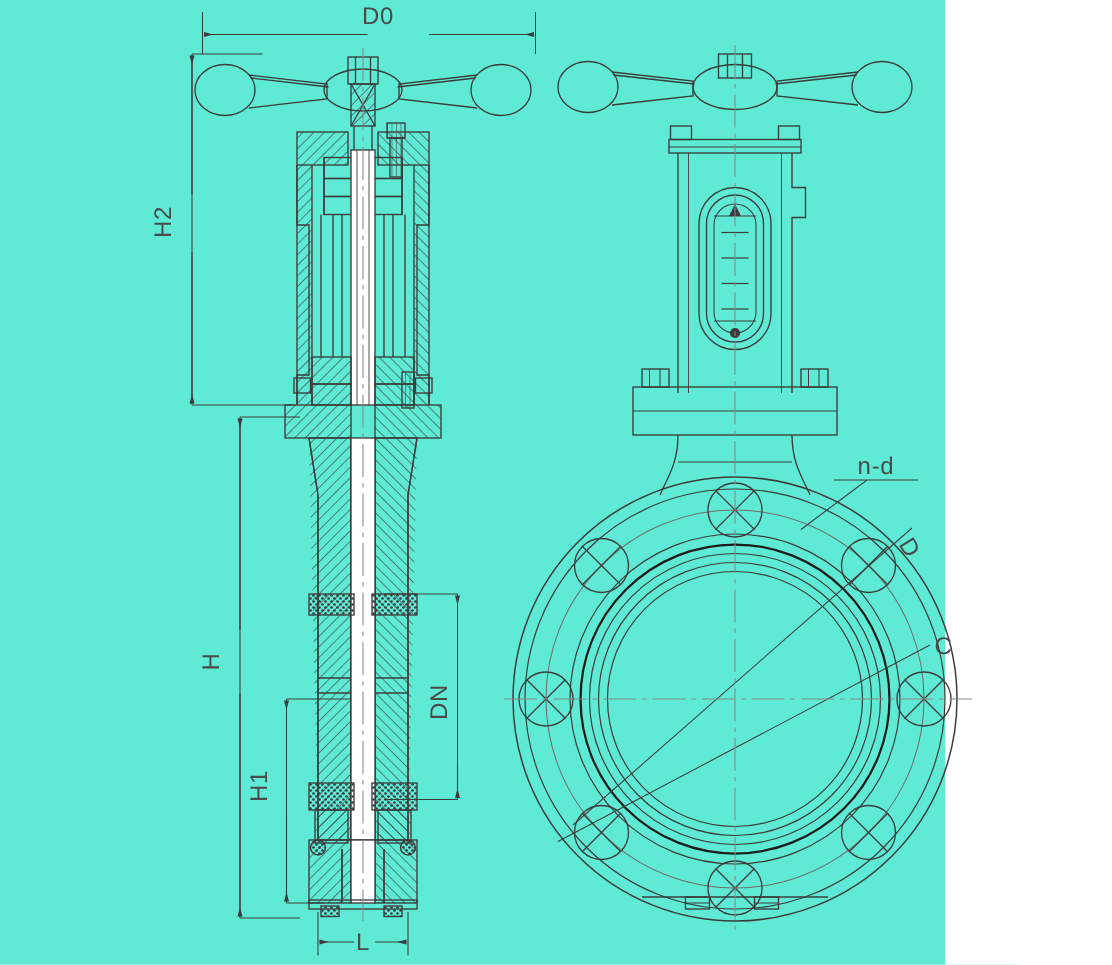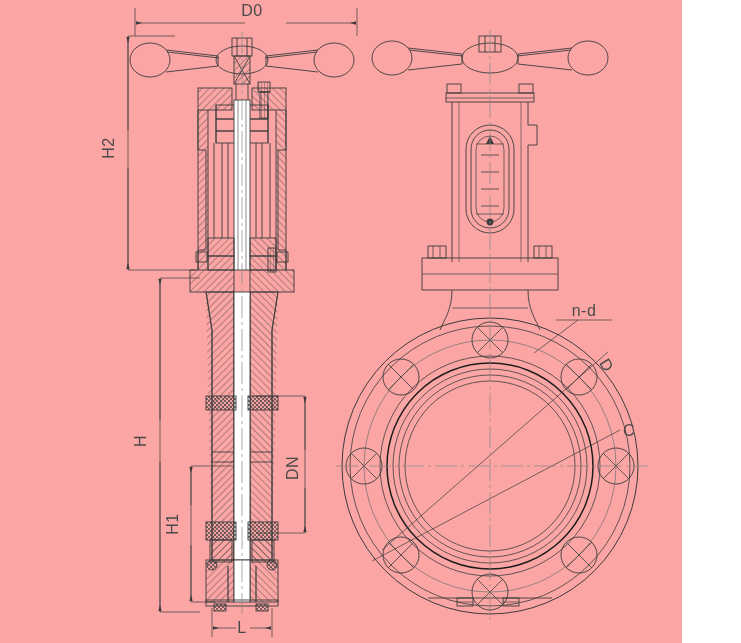--- a/index.html
+++ b/index.html
@@ -1,21 +1,21 @@
 <!DOCTYPE html>
 <html><head>
 <meta charset="utf-8">
 <title>Knife Gate Valve Technical Drawing</title>
 <style>
   html,body{margin:0;padding:0;background:#ffffff;}
   body{
     font-family:"Liberation Sans", sans-serif;
     width:741px;height:643px;overflow:hidden;position:relative;
   }
-  #drawing-root{position:relative;width:682px;height:643px;background:#fca5a5;}
+  #drawing-root{position:relative;width:630px;height:643px;background:#5eead4;}
   svg#cad{position:absolute;left:0;top:0;width:741px;height:643px;display:block;}
   .dim-label{
     font-family:"Liberation Sans", sans-serif;
     font-size:16px;
     fill:#4a4a4a;
     letter-spacing:0.5px;
   }
 </style>
 </head>
 <body>

